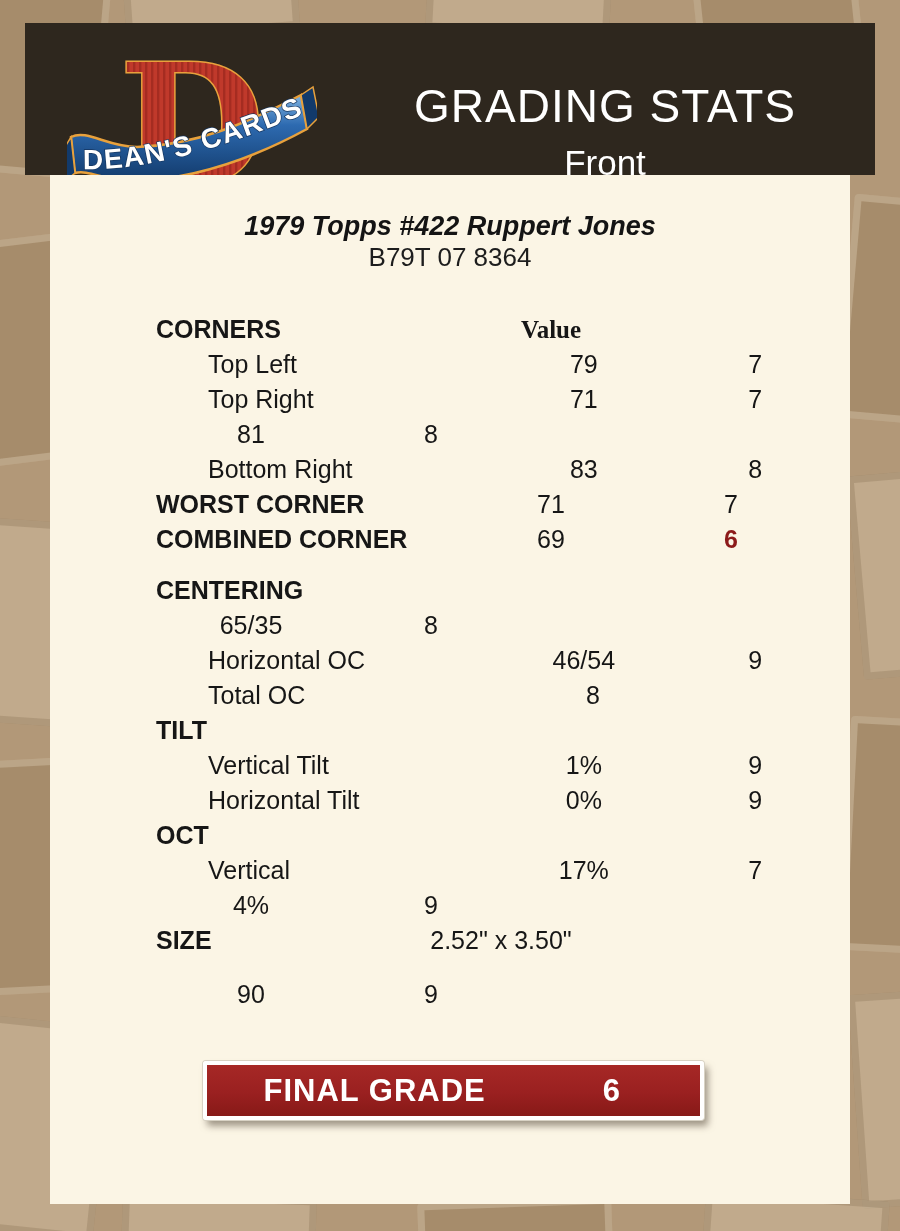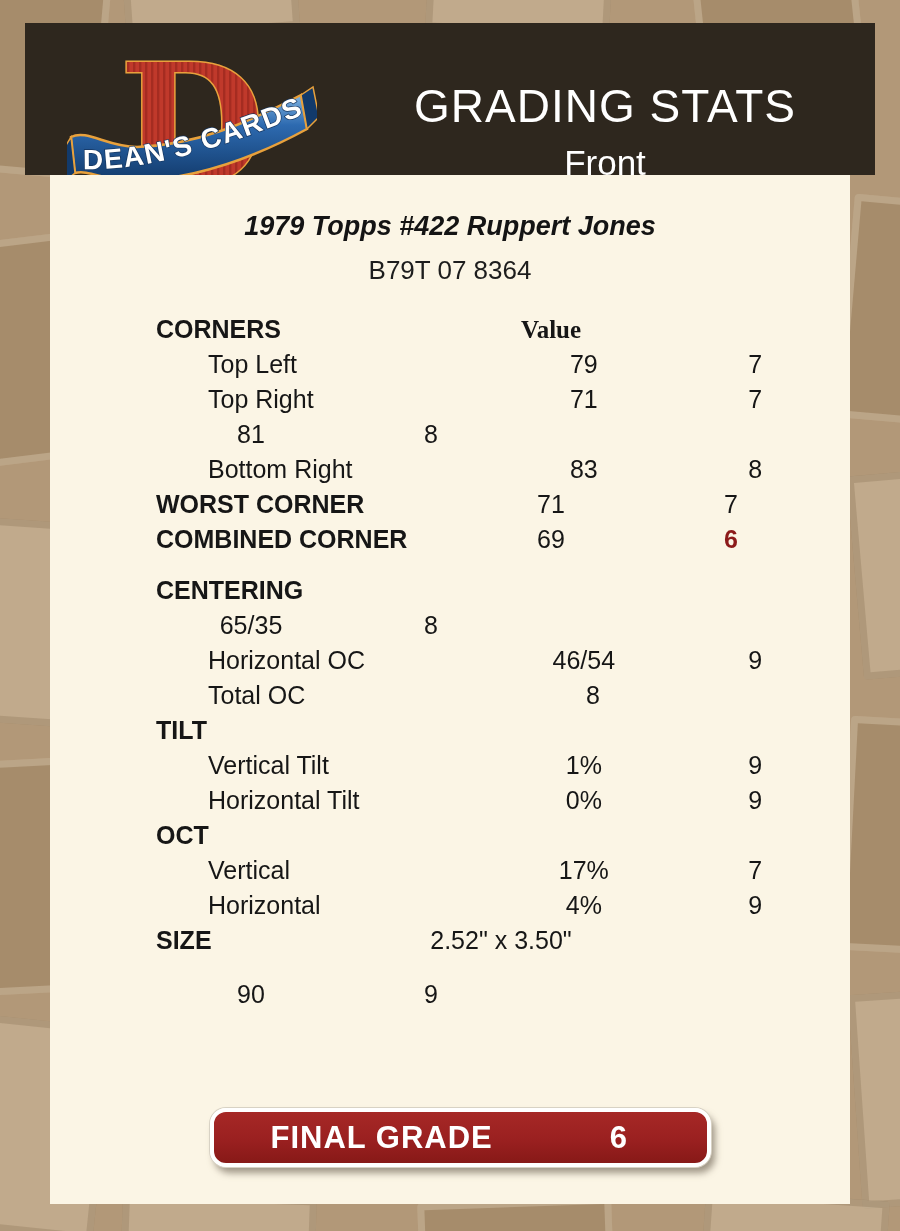--- a/index.html
+++ b/index.html
@@ -31,43 +31,42 @@
   
   .panel{
     position:absolute;left:50px;top:175px;width:800px;height:1029px;
     background:#fbf5e5;
   }
   .card-title{
     position:absolute;left:0;top:36px;width:800px;text-align:center;
     font-size:27px;font-weight:700;color:#141414;font-style:italic;
   }
   .card-code{
-    position:absolute;left:0;top:80px;width:800px;text-align:center;
+    position:absolute;left:0;top:67px;width:800px;text-align:center;
     font-size:26px;color:#1d1d1d;
   }
   
   .stats{position:absolute;left:106px;top:137px;width:680px;}
   .row{display:flex;height:35px;align-items:center;font-size:25px;color:#161616;}
   .row .c1{width:300px;white-space:nowrap;}
   .row .c2{width:190px;text-align:center;white-space:nowrap;}
   .row .c3{width:170px;text-align:center;}
   .row.bold .c1{font-weight:700;}
   .row.head .c2,.row.head .c3{font-weight:700;font-family:Liberation Serif, serif;}
   .row.sub .c1{padding-left:52px;}
   .red{color:#8c1a1a;font-weight:700;}
   .shift{position:relative;left:-50px;}
   .gap16{height:16px;}
   .gap19{height:19px;}
   
   .final{
-    position:absolute;left:160px;top:886px;width:493px;height:51px;
+    position:absolute;left:153px;top:886px;width:493px;height:51px;
     background:linear-gradient(180deg,#a62826 0%,#9a2020 55%,#871917 100%);
-    border:4px solid #ffffff;border-radius:16px;
+    border:4px solid #ffffff;border-radius:3px;
     box-shadow:0 0 0 1px #d8d2c4, 4px 6px 7px rgba(110,100,85,.65);
-    margin-top:47px;
   }
   .final-label{
     position:absolute;left:0;top:0;width:68%;height:100%;
     display:flex;align-items:center;justify-content:center;
     color:#ffffff;font-size:31px;font-weight:700;letter-spacing:1px;
   }
   .final-value{
     position:absolute;left:74%;top:0;width:16%;height:100%;
     display:flex;align-items:center;justify-content:center;
     color:#ffffff;font-size:31px;font-weight:700;
@@ -198,21 +197,20 @@
         <span class="c1">OCT</span>
         <span class="c2"></span>
         <span class="c3"></span>
       </div>
       <div class="row sub">
         <span class="c1">Vertical</span>
         <span class="c2">17%</span>
         <span class="c3">7</span>
       </div>
       <div class="row sub">
-        <span class="c1">Horizontal</span>
         <span class="c2">4%</span>
         <span class="c3">9</span>
       </div>
       <div class="row bold">
         <span class="c1">SIZE</span>
         <span class="c2"><span class="shift" style="font-weight:400;">2.52" x 3.50"</span></span>
         <span class="c3"></span>
       </div>
       <div class="gap19"></div>
       <div class="row bold">

